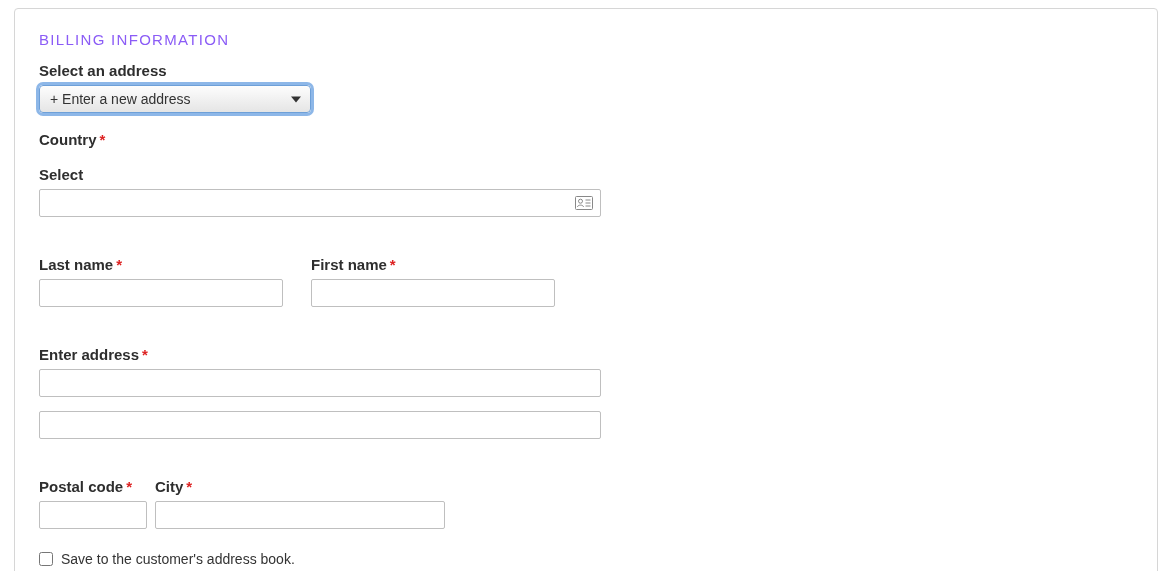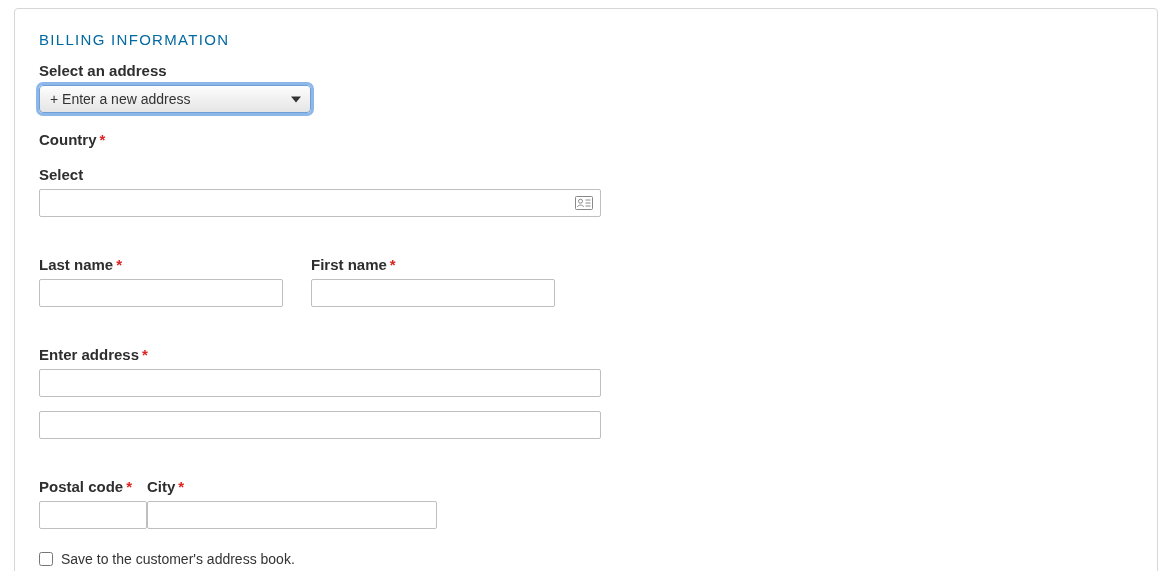--- a/index.html
+++ b/index.html
@@ -12,21 +12,21 @@
       border: 1px solid #d6d6d6;
       border-radius: 4px;
       padding: 22px 24px 24px 24px;
       margin: 0 14px 0 14px;
       width: 1144px;
       background: #fff;
     }
     .panel-title {
       font-size: 15px;
       letter-spacing: 1.3px;
-      color: #0369a1;
+      color: #8b5cf6;
       font-weight: 400;
       margin-bottom: 14px;
     }
     .label {
       font-size: 15px;
       color: #2e2e2e;
       font-weight: 700;
       display: block;
       margin-bottom: 6px;
       margin-top: 9px;
@@ -90,21 +90,21 @@
       pointer-events: none;
     }
     .row { display: flex; gap: 28px; }
     .col { display: flex; flex-direction: column; }
     .fn-input, .ln-input { width: 244px; }
     .street-input { width: 562px; }
     .street-stack { display: flex; flex-direction: column; gap: 14px; }
     .postal-input { width: 108px; }
     .city-input { width: 290px; }
     .cedex-input { width: 104px; }
-    .row-pcc { display: flex; align-items: flex-start; gap: 0; }
+    .row-pcc { display: flex; align-items: flex-start; gap: 8px; }
     .checkbox-row {
       display: flex;
       align-items: center;
       gap: 8px;
       margin-top: 22px;
       font-size: 14px;
       color: #333;
     }
     .checkbox-row input[type="checkbox"] {
       width: 14px; height: 14px;

